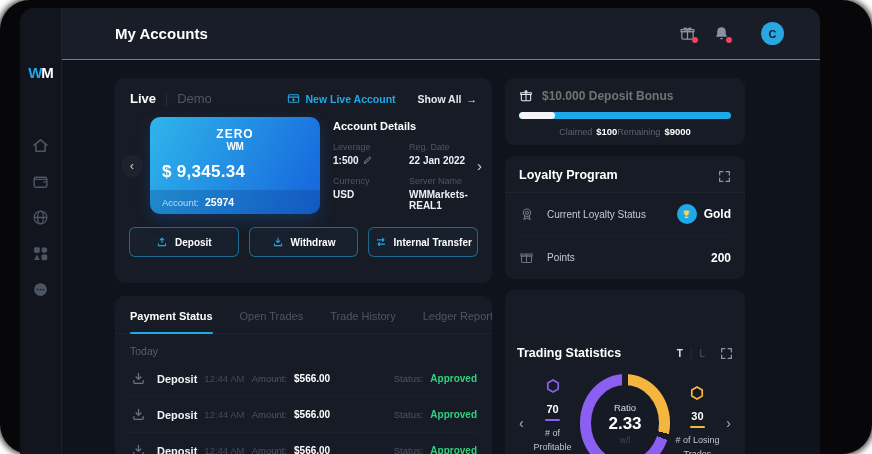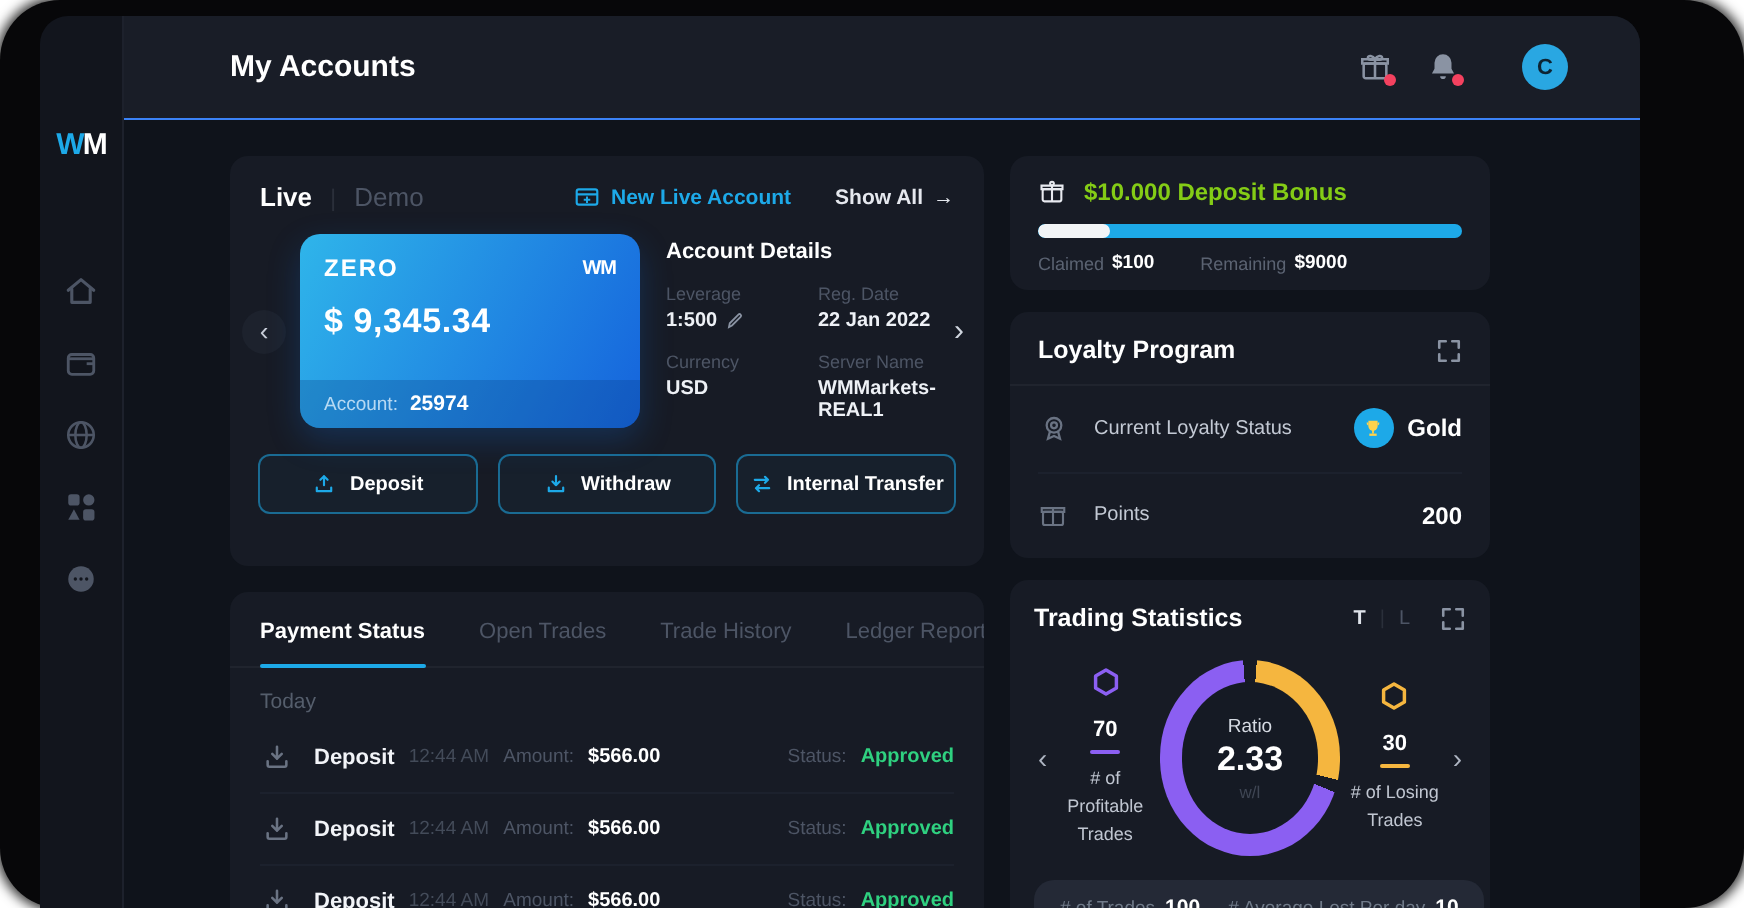--- a/index.html
+++ b/index.html
@@ -46,21 +46,21 @@
   .link-new{margin-left:auto;display:flex;align-items:center;gap:6px;color:var(--accent-blue);
     font-size:10.5px;font-weight:700;cursor:pointer;}
   .show-all{display:flex;align-items:center;gap:5px;color:#e5e8ee;font-size:10.5px;font-weight:700;
     margin-left:22px;cursor:pointer;}
   .acc-body{display:flex;align-items:center;padding:2px 8px 0 6px;}
   .chev-btn{width:22px;height:22px;border-radius:50%;background:#1d222d;color:#c7cdd8;font-size:13px;
     display:flex;align-items:center;justify-content:center;cursor:pointer;flex:0 0 auto;}
   .card{position:relative;width:170px;height:97px;margin-left:7px;border-radius:10px;overflow:hidden;
     background:linear-gradient(118deg,var(--card-gradient-start),var(--card-gradient-end));
     padding:10px 12px;color:#fff;flex:0 0 auto;box-shadow:0 6px 16px rgba(20,110,220,.25);}
-  .card-r1{display:flex;justify-content:space-between;align-items:center;}
+  .card-r1{display:flex;justify-content:space-between;align-items:center;flex-direction:column;}
   .card-brand{font-size:12px;font-weight:800;letter-spacing:1px;}
   .card-logo{font-size:10px;font-weight:800;letter-spacing:-0.5px;}
   .card-bal{margin-top:10px;font-size:17px;font-weight:800;letter-spacing:.3px;}
   .card-foot{position:absolute;left:0;right:0;bottom:0;background:rgba(10,62,130,.28);
     padding:6px 12px;display:flex;align-items:center;gap:6px;}
   .card-foot .l{font-size:9.5px;color:rgba(225,242,255,.78);}
   .card-foot .v{font-size:10.5px;font-weight:800;color:#fff;}
   .details{margin-left:13px;flex:1;}
   .details h4{font-size:11px;font-weight:700;color:#fff;margin-bottom:10px;}
   .dgrid{display:grid;grid-template-columns:62px 1fr;column-gap:14px;row-gap:10px;}
@@ -89,44 +89,44 @@
   .prow .type{font-size:11px;font-weight:800;color:#f2f4f8;margin-left:10px;}
   .prow .time{font-size:9.5px;color:#434b59;margin-left:7px;}
   .prow .g2{display:flex;align-items:center;gap:7px;width:118px;}
   .prow .g3{display:flex;align-items:center;gap:7px;flex:1;justify-content:flex-start;padding-left:30px;}
   .glab{font-size:9.5px;color:var(--lbl);}
   .gval{font-size:10px;font-weight:800;color:#fff;}
   .gval.green{color:var(--approved-green);}
   .rdiv{height:1px;background:#1c212d;margin:0 15px;}
   
   .bonus{height:67px;padding:11px 14px;flex:0 0 auto;}
-  .bonus-head{display:flex;align-items:center;gap:9px;color:#84cc16;}
+  .bonus-head{display:flex;align-items:center;gap:9px;color:#737373;}
   .bonus-head .ic{width:14px;height:14px;color:#e8eaf0;}
   .bonus-title{font-size:12px;font-weight:700;}
   .bar{margin-top:9px;height:7px;border-radius:4px;background:var(--accent-blue);overflow:hidden;}
   .bar .claimed{height:100%;background:#f2f4f6;border-radius:4px;}
-  .bar-foot{margin-top:7px;display:flex;justify-content:flex-start;align-items:center;gap:23px;}
+  .bar-foot{margin-top:7px;display:flex;justify-content:center;align-items:center;}
   .bf{font-size:9px;color:#5b6372;display:flex;gap:4px;align-items:center;}
   .bf b{color:#fff;font-size:9.5px;}
   
   .loyal{height:123px;flex:0 0 auto;display:flex;flex-direction:column;}
   .loyal-head{display:flex;align-items:center;padding:12px 14px 10px 14px;border-bottom:1px solid var(--line);}
   .loyal-head .t{font-size:12.5px;font-weight:700;color:#fff;}
   .lrow{display:flex;align-items:center;padding:0 14px;flex:1;}
   .lrow .lic{color:#6a7383;width:16px;height:16px;}
   .lrow .llab{font-size:10px;color:#c3c9d4;margin-left:12px;}
   .lrow .rside{margin-left:auto;display:flex;align-items:center;gap:7px;}
   .badge-circle{width:20px;height:20px;border-radius:50%;background:var(--accent-blue);
     display:flex;align-items:center;justify-content:center;}
   .badge-circle .aw{width:11px;height:11px;color:#ffd34d;}
   .lval{font-size:12px;font-weight:800;color:#fff;text-align:right;}
   .ldiv{height:1px;background:#1c212d;margin:0 14px;}
   
   .stats{flex:1;padding:12px 12px 0 12px;display:flex;flex-direction:column;overflow:hidden;}
-  .stats-head{display:flex;align-items:flex-end;}
+  .stats-head{display:flex;align-items:flex-end;margin-top:44px;}
   .stats-head .t{font-size:12.5px;font-weight:700;color:#fff;}
   .tl{margin-left:auto;display:flex;align-items:center;gap:7px;font-size:10px;}
   .tl .on{color:#dfe3ea;font-weight:700;cursor:pointer;}
   .tl .off{color:#4d5565;cursor:pointer;}
   .tl .sep{color:#2a2f3a;}
   .tl .expand{margin-left:8px;margin-bottom:0;}
   .stats-body{margin-top:14px;display:flex;align-items:center;justify-content:space-between;}
   .schev{color:#aeb5c2;font-size:14px;cursor:pointer;padding:0 2px;}
   .stat-block{width:58px;text-align:center;}
   .stat-block .hex{width:16px;height:16px;margin:0 auto;}

